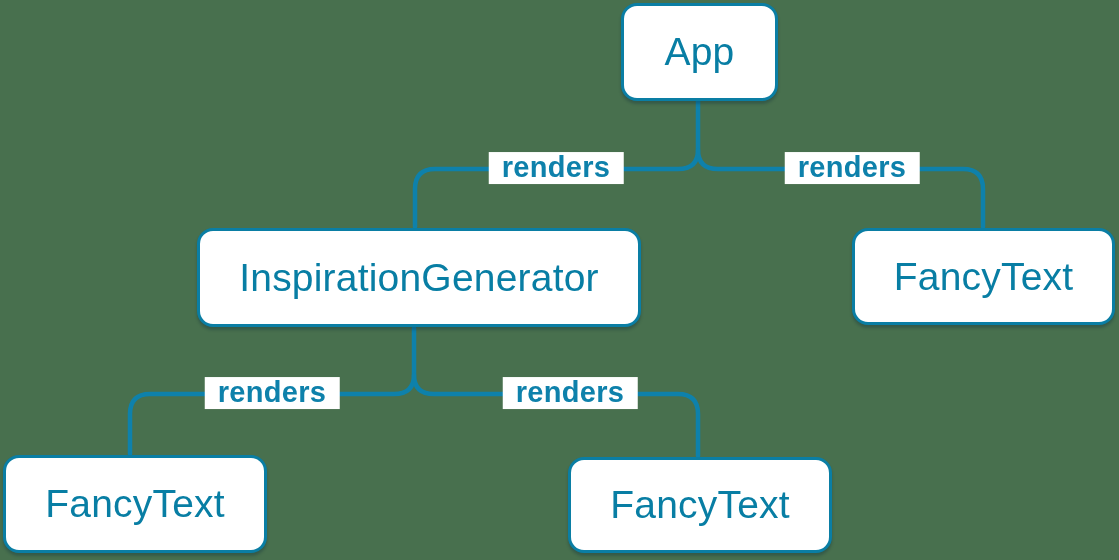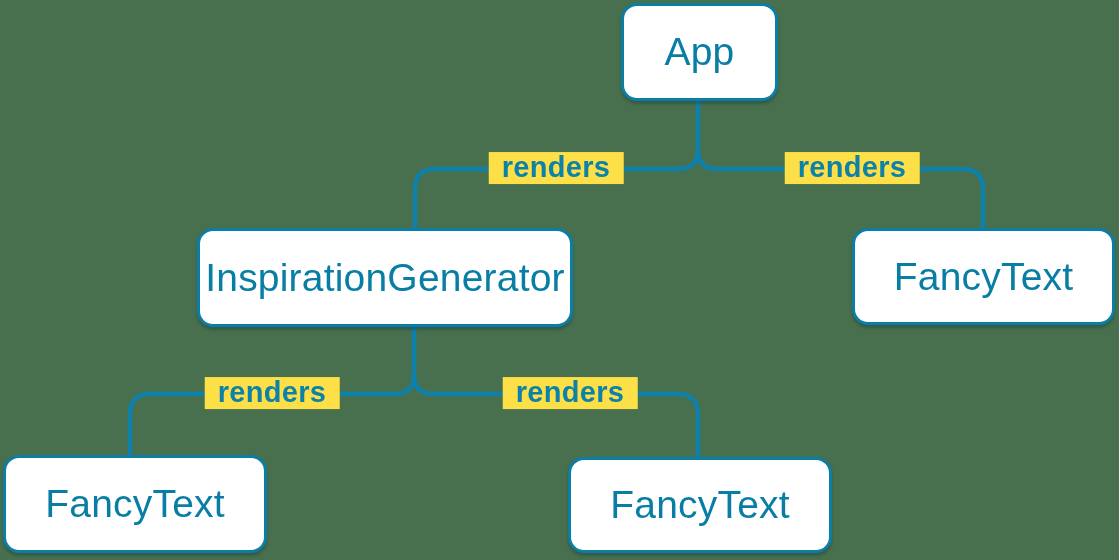--- a/index.html
+++ b/index.html
@@ -42,21 +42,21 @@
   .node-label {
     color: #087ea4;
     font-size: 39px;
     font-weight: 500;
     letter-spacing: 0.2px;
     white-space: nowrap;
   }
   .edge-label {
     position: absolute;
     transform: translate(-50%, -50%);
-    background: #fde047;
+    background: #ffffff;
     color: #0e81ab;
     font-size: 29px;
     font-weight: 600;
     letter-spacing: 0.3px;
     padding: 0 13px;
     white-space: nowrap;
     line-height: 1.1;
   }
 </style>
 </head>
@@ -68,21 +68,21 @@
     <path d="M698 101 L698 150 Q698 169 678 169 L435 169 Q415 169 415 189 L415 227"></path>
     <path d="M698 150 Q698 169 718 169 L963 169 Q983 169 983 189 L983 227"></path>
     <path d="M414 328 L414 375 Q414 394 394 394 L150 394 Q130 394 130 414 L130 454"></path>
     <path d="M414 375 Q414 394 434 394 L678 394 Q698 394 698 414 L698 456"></path>
   </svg>
 
   <div class="node" style="left:621px; top:3px; width:157px; height:98px;">
     <span class="node-label">App</span>
   </div>
 
-  <div class="node" style="left:197px; top:228px; width:376px; height:99px;">
+  <div class="node" style="left:197px; top:228px; width:444px; height:99px;">
     <span class="node-label">InspirationGenerator</span>
   </div>
 
   <div class="node" style="left:852px; top:228px; width:263px; height:97px;">
     <span class="node-label">FancyText</span>
   </div>
 
   <div class="node" style="left:3px; top:455px; width:264px; height:98px;">
     <span class="node-label">FancyText</span>
   </div>

